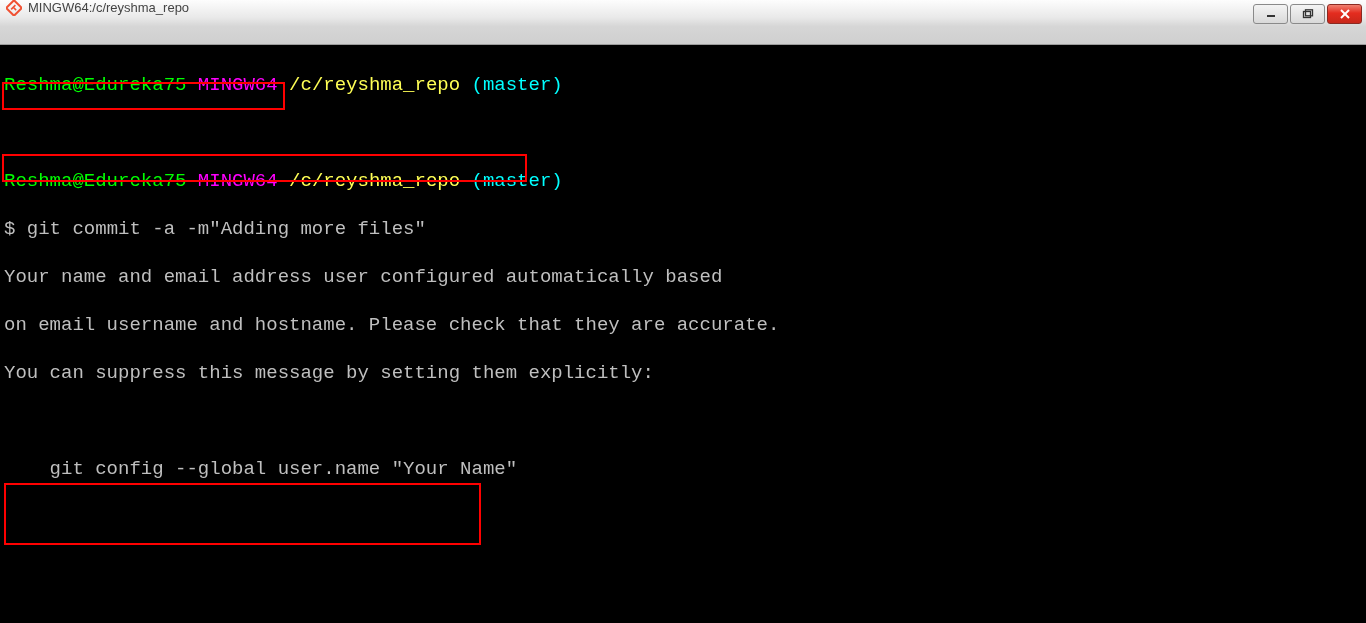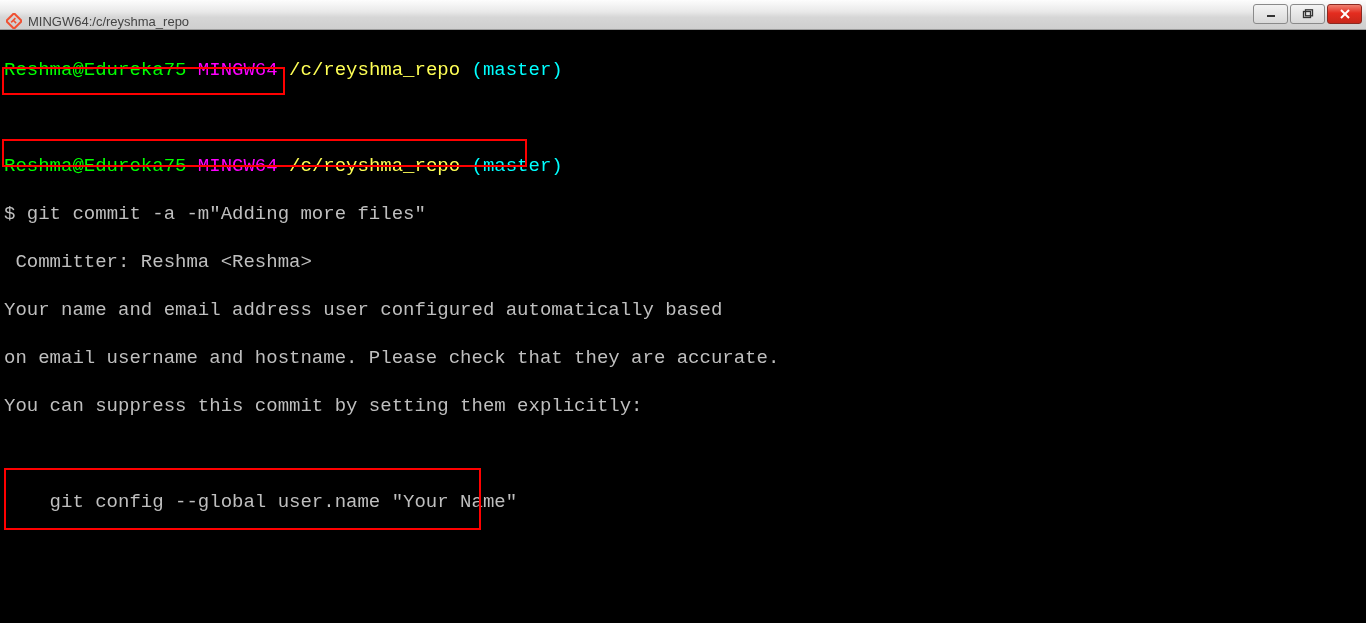--- a/index.html
+++ b/index.html
@@ -7,25 +7,25 @@
     font-family: Consolas, "Courier New", monospace;
     font-size: 19px;
     background:#000;
     width:1366px;
     height:623px;
     overflow:hidden;
     position:relative;
   }
   
   .titlebar {
-    height:30px;
+    height:45px;
     background: linear-gradient(#fdfdfd,#e9e9e9 40%,#d6d6d6 60%,#cfcfcf);
     border-bottom:1px solid #9c9c9c;
     display:flex;
-    align-items:flex-end;
+    align-items:flex-start;
     font-family: "Segoe UI", Tahoma, sans-serif;
     font-size:13px;
     color:#444;
     user-select:none;
   }
   .titlebar .tb-icon {
     width:16px; height:16px;
     margin:0 6px 0 6px;
     display:inline-flex;
     align-items:center;
@@ -110,24 +110,23 @@
       </svg>
     </div>
   </div>
 </div>
 
 <div class="term">
 <div><span class="g">Reshma@Edureka75</span><span> </span><span class="m">MINGW64</span><span> </span><span class="y">/c/reyshma_repo</span><span> </span><span class="c">(master)</span></div>
 <div>&nbsp;</div>
 <div><span class="g">Reshma@Edureka75</span><span> </span><span class="m">MINGW64</span><span> </span><span class="y">/c/reyshma_repo</span><span> </span><span class="c">(master)</span></div>
 <div><span class="w">$</span><span> </span><span class="w">git commit -a -m"Adding more files"</span></div>
-<div class="w"> Committer: Reshma &lt;Reshma&gt;</div>
 <div class="w">Your name and email address user configured automatically based</div>
 <div class="w">on email username and hostname. Please check that they are accurate.</div>
-<div class="w">You can suppress this commit by setting them explicitly:</div>
+<div class="w">You can suppress this message by setting them explicitly:</div>
 <div>&nbsp;</div>
 <div class="w">    git config --global user.name "Your Name"</div>
 
 
 
 
 
 
 
 

